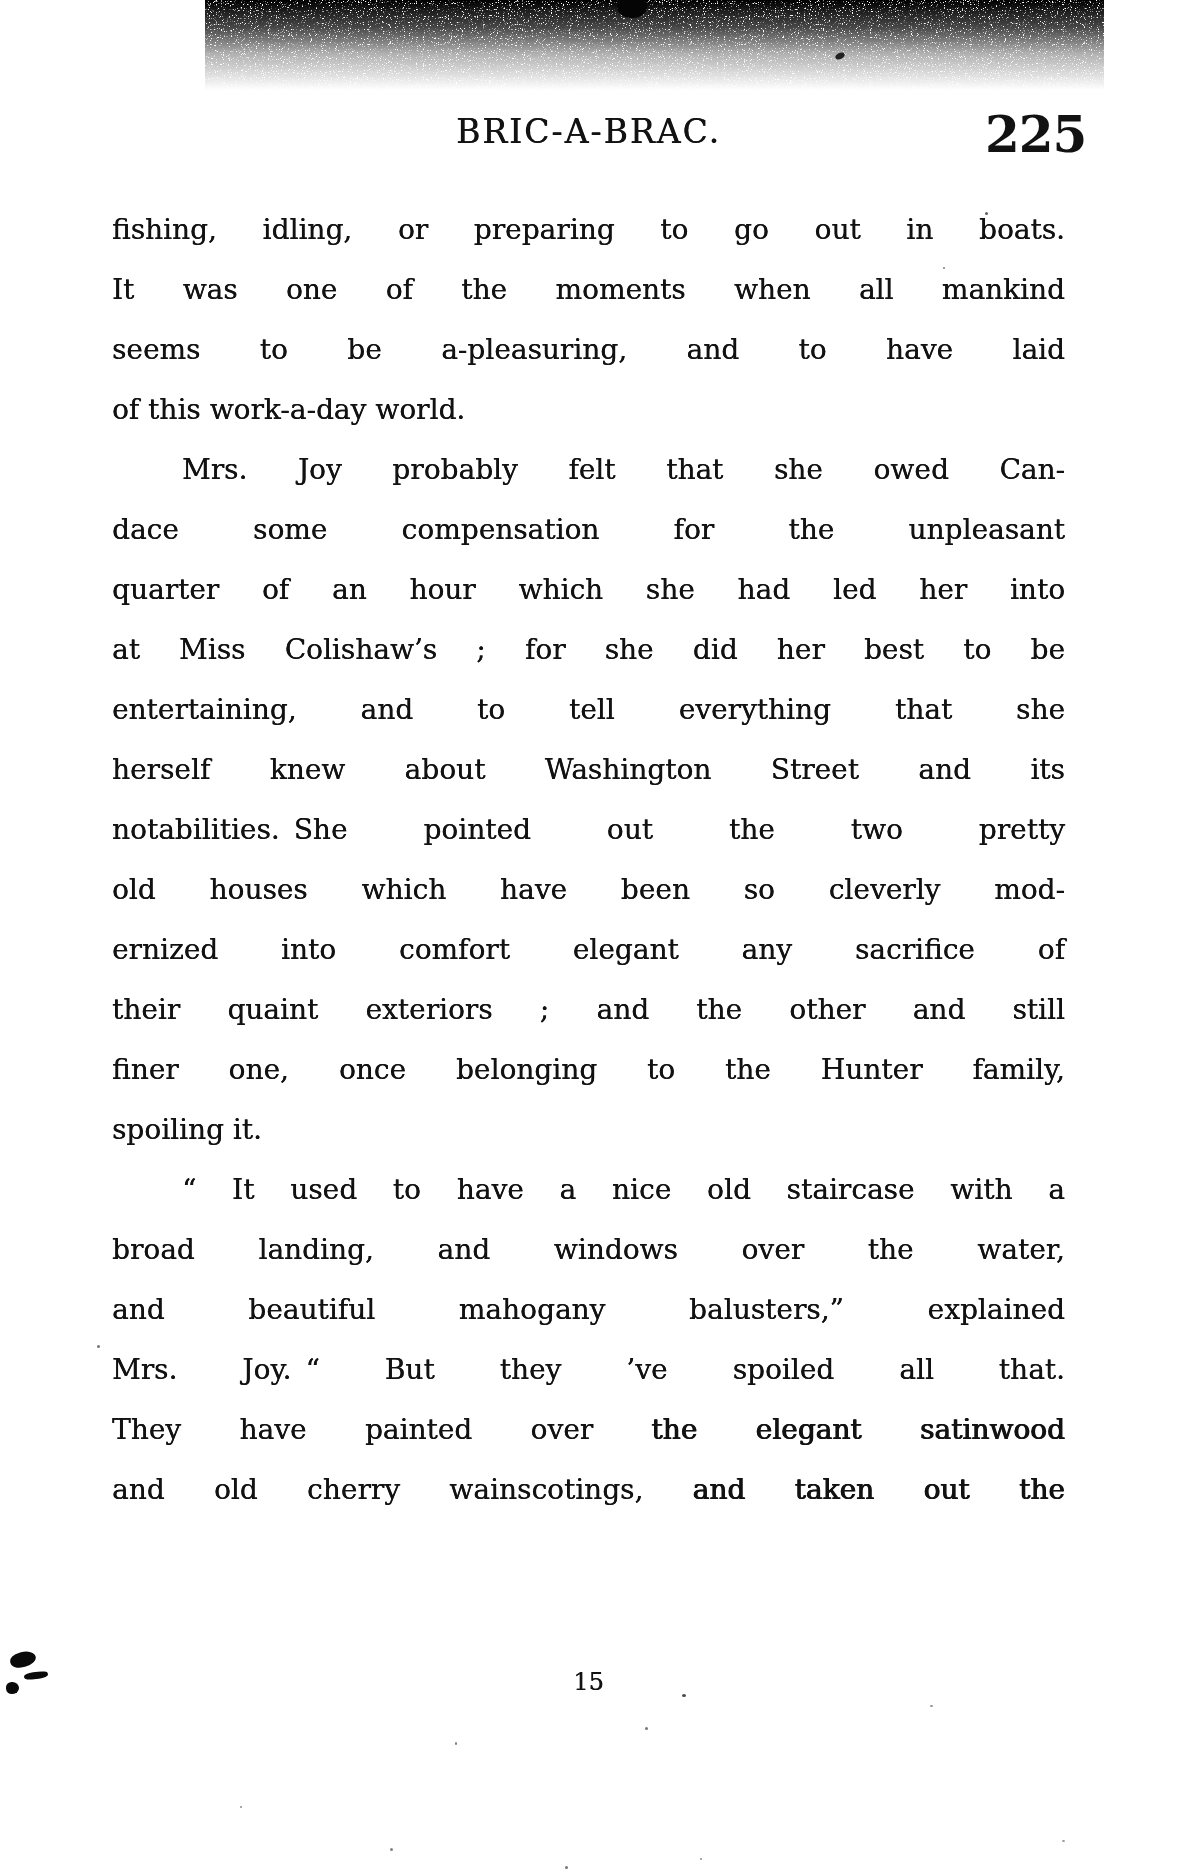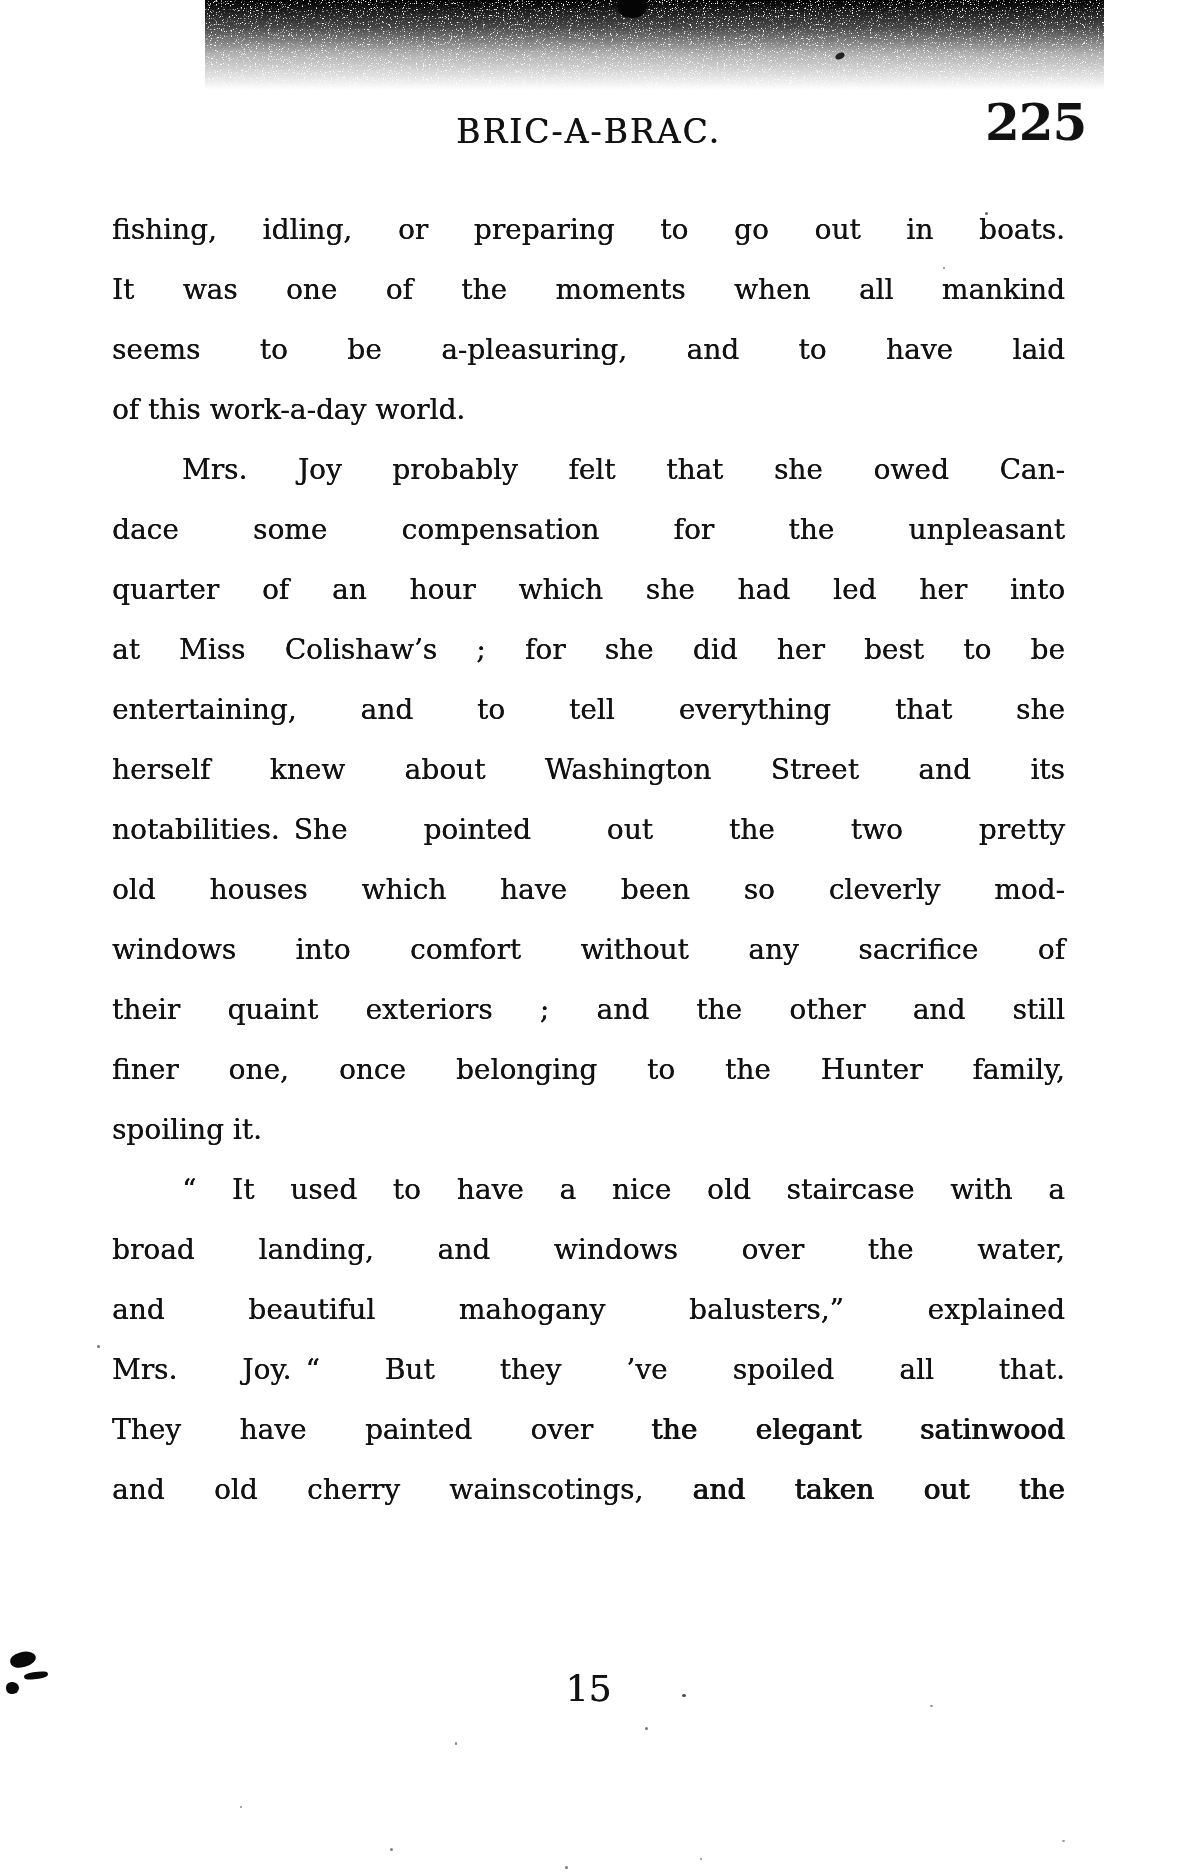--- a/index.html
+++ b/index.html
@@ -20,21 +20,21 @@
     text-align: center;
     font-size: 33px;
     letter-spacing: 2px;
     font-weight: 400;
     text-shadow: 0.4px 0 currentColor;
     white-space: nowrap;
   }
   .page-number {
     position: absolute;
     left: 985px;
-    top: 98px;
+    top: 110px;
     width: 90px;
     font-size: 50px;
     letter-spacing: -1px;
     font-weight: 700;
     line-height: 50px;
   }
   .text-block {
     position: absolute;
     left: 112px;
     top: 200px;
@@ -50,21 +50,21 @@
   }
   .line.indent { text-indent: 70px; }
   .line.no-just { text-align-last: left; }
   .heavy { text-shadow: 0.55px 0 currentColor, -0.45px 0 currentColor; }
   .footer-sig {
     position: absolute;
     left: 112px;
     top: 1668px;
     width: 953px;
     text-align: center;
-    font-size: 36px;
+    font-size: 24px;
     text-shadow: 0.4px 0 currentColor;
   }
   .noise-top {
     position: absolute;
     left: 0; top: 0;
     width: 1200px; height: 90px;
     pointer-events: none;
   }
   .smudge {
     position: absolute;
@@ -117,21 +117,21 @@
       <div class="line">seems to be a-pleasuring, and to have laid</div>
       <div class="line no-just">of this work-a-day world.</div>
       <div class="line indent">Mrs. Joy probably felt that she owed Can-</div>
       <div class="line">dace some compensation for the unpleasant</div>
       <div class="line">quarter of an hour which she had led her into</div>
       <div class="line">at Miss Colishaw’s ; for she did her best to be</div>
       <div class="line">entertaining, and to tell everything that she</div>
       <div class="line">herself knew about Washington Street and its</div>
       <div class="line">notabilities. She pointed out the two pretty</div>
       <div class="line">old houses which have been so cleverly mod-</div>
-      <div class="line">windows into comfort without any sacrifice of</div>
+      <div class="line">ernized into comfort elegant any sacrifice of</div>
       <div class="line">their quaint exteriors ; and the other and still</div>
       <div class="line">finer one, once belonging to the Hunter family,</div>
       <div class="line no-just">spoiling it.</div>
       <div class="line indent">“ It used to have a nice old staircase with a</div>
       <div class="line">broad landing, and windows over the water,</div>
       <div class="line">and beautiful mahogany balusters,” explained</div>
       <div class="line">Mrs. Joy. “ But they ’ve spoiled all that.</div>
       <div class="line">They have painted over <span class="heavy">the elegant satinwood</span></div>
       <div class="line">and old cherry wainscotings, <span class="heavy">and taken out the</span></div>
     </div>

